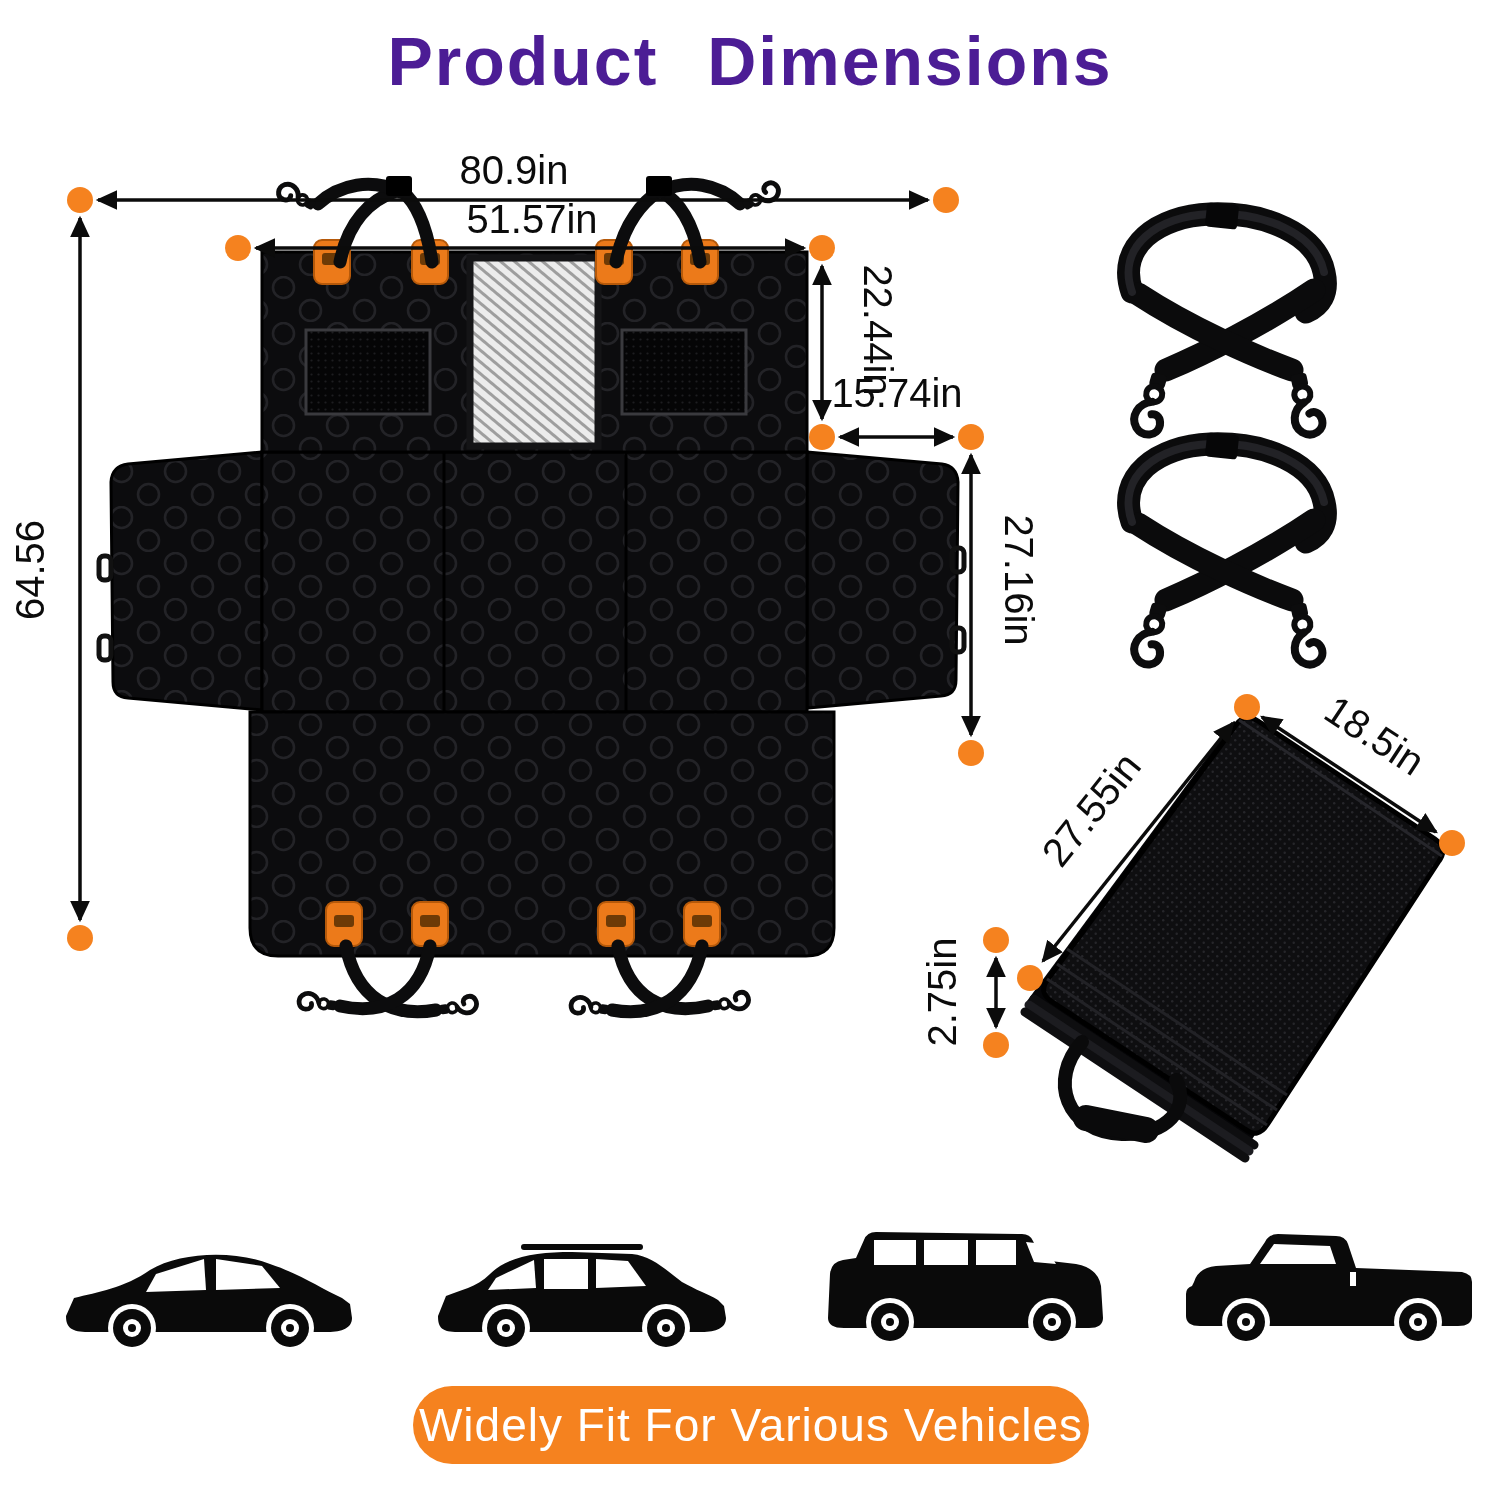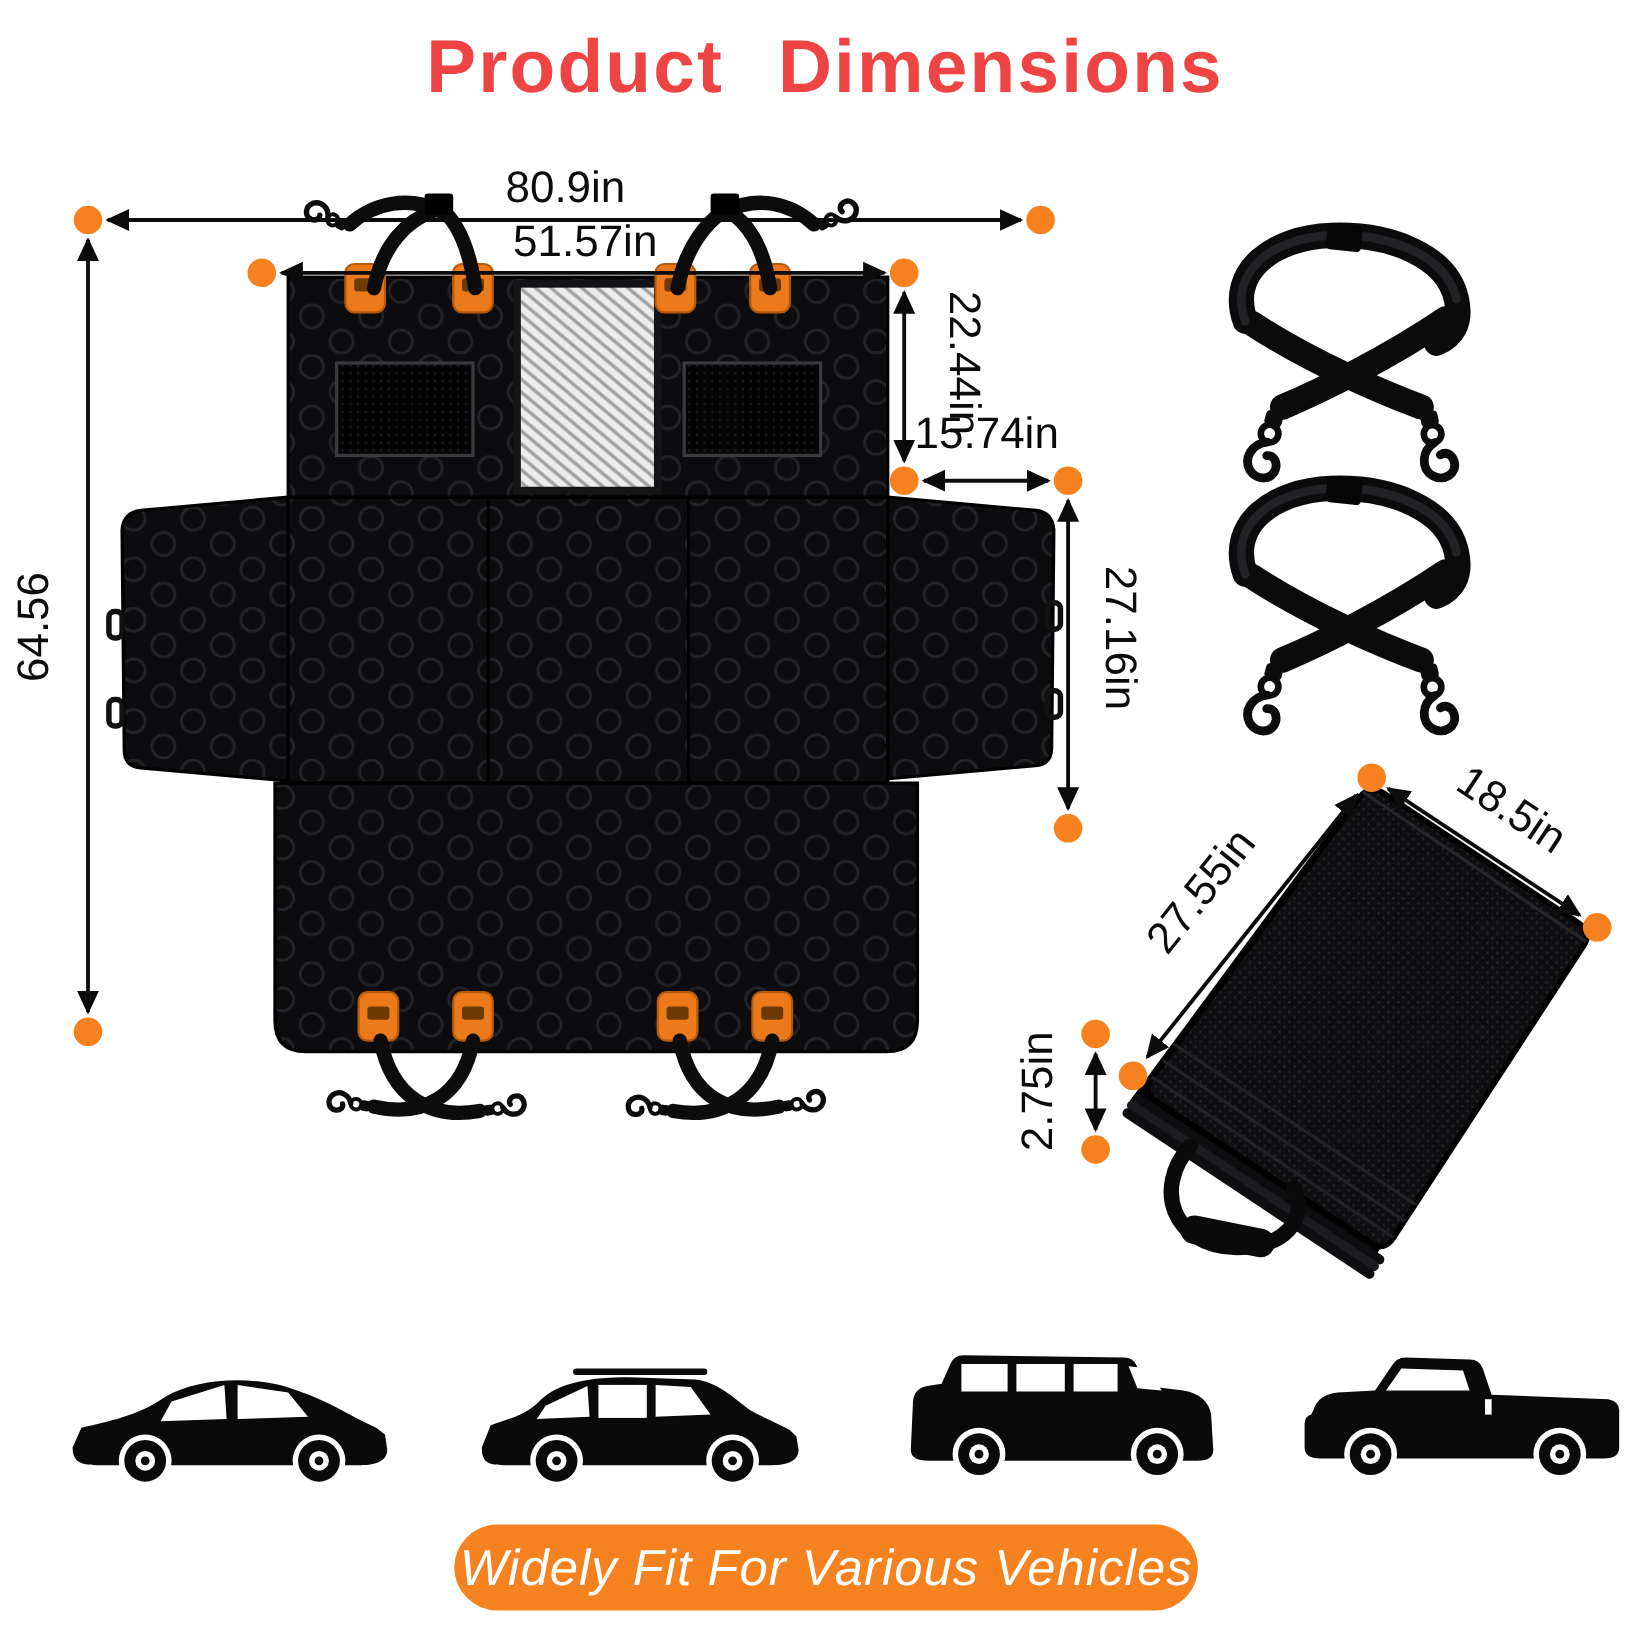--- a/index.html
+++ b/index.html
@@ -1,23 +1,23 @@
 <!DOCTYPE html>
 <html><head>
 <meta charset="utf-8">
 <style>
   html,body{margin:0;padding:0;background:#ffffff;}
   .canvas{position:relative;width:1500px;height:1500px;background:#ffffff;overflow:hidden;
           font-family:"Liberation Sans",sans-serif;}
   .title{position:absolute;top:22px;left:0;width:100%;margin:0;text-align:center;
-         font-size:68px;font-weight:800;letter-spacing:2px;word-spacing:28px;color:#ef4444;}
+         font-size:68px;font-weight:800;letter-spacing:2px;word-spacing:28px;color:#4c1d95;}
   .gfx{position:absolute;left:0;top:0;}
   .banner{position:absolute;left:413px;top:1386px;width:676px;height:78px;background:#F5821F;
           border-radius:39px;display:flex;align-items:center;justify-content:center;}
-  .banner span{color:#ffffff;font-size:46px;font-weight:500;letter-spacing:1px;white-space:nowrap;font-style:italic;}
+  .banner span{color:#ffffff;font-size:46px;font-weight:500;letter-spacing:1px;white-space:nowrap;}
   .dim{font-family:"Liberation Sans",sans-serif;font-size:40px;fill:#0b0b0b;}
   .dimline{stroke:#0b0b0b;stroke-width:3.5;fill:none;}
   .dot{fill:#F5821F;}
   .web{fill:none;stroke:#0b0b0c;stroke-width:23;stroke-linecap:round;}
   .webin{fill:none;stroke:#222226;stroke-width:8;stroke-linecap:round;}
   .strap13{fill:none;stroke:#0c0c0d;stroke-width:13;stroke-linecap:round;}
   .outline{stroke:#000000;stroke-width:3;}
 </style>
 </head>
 <body>

